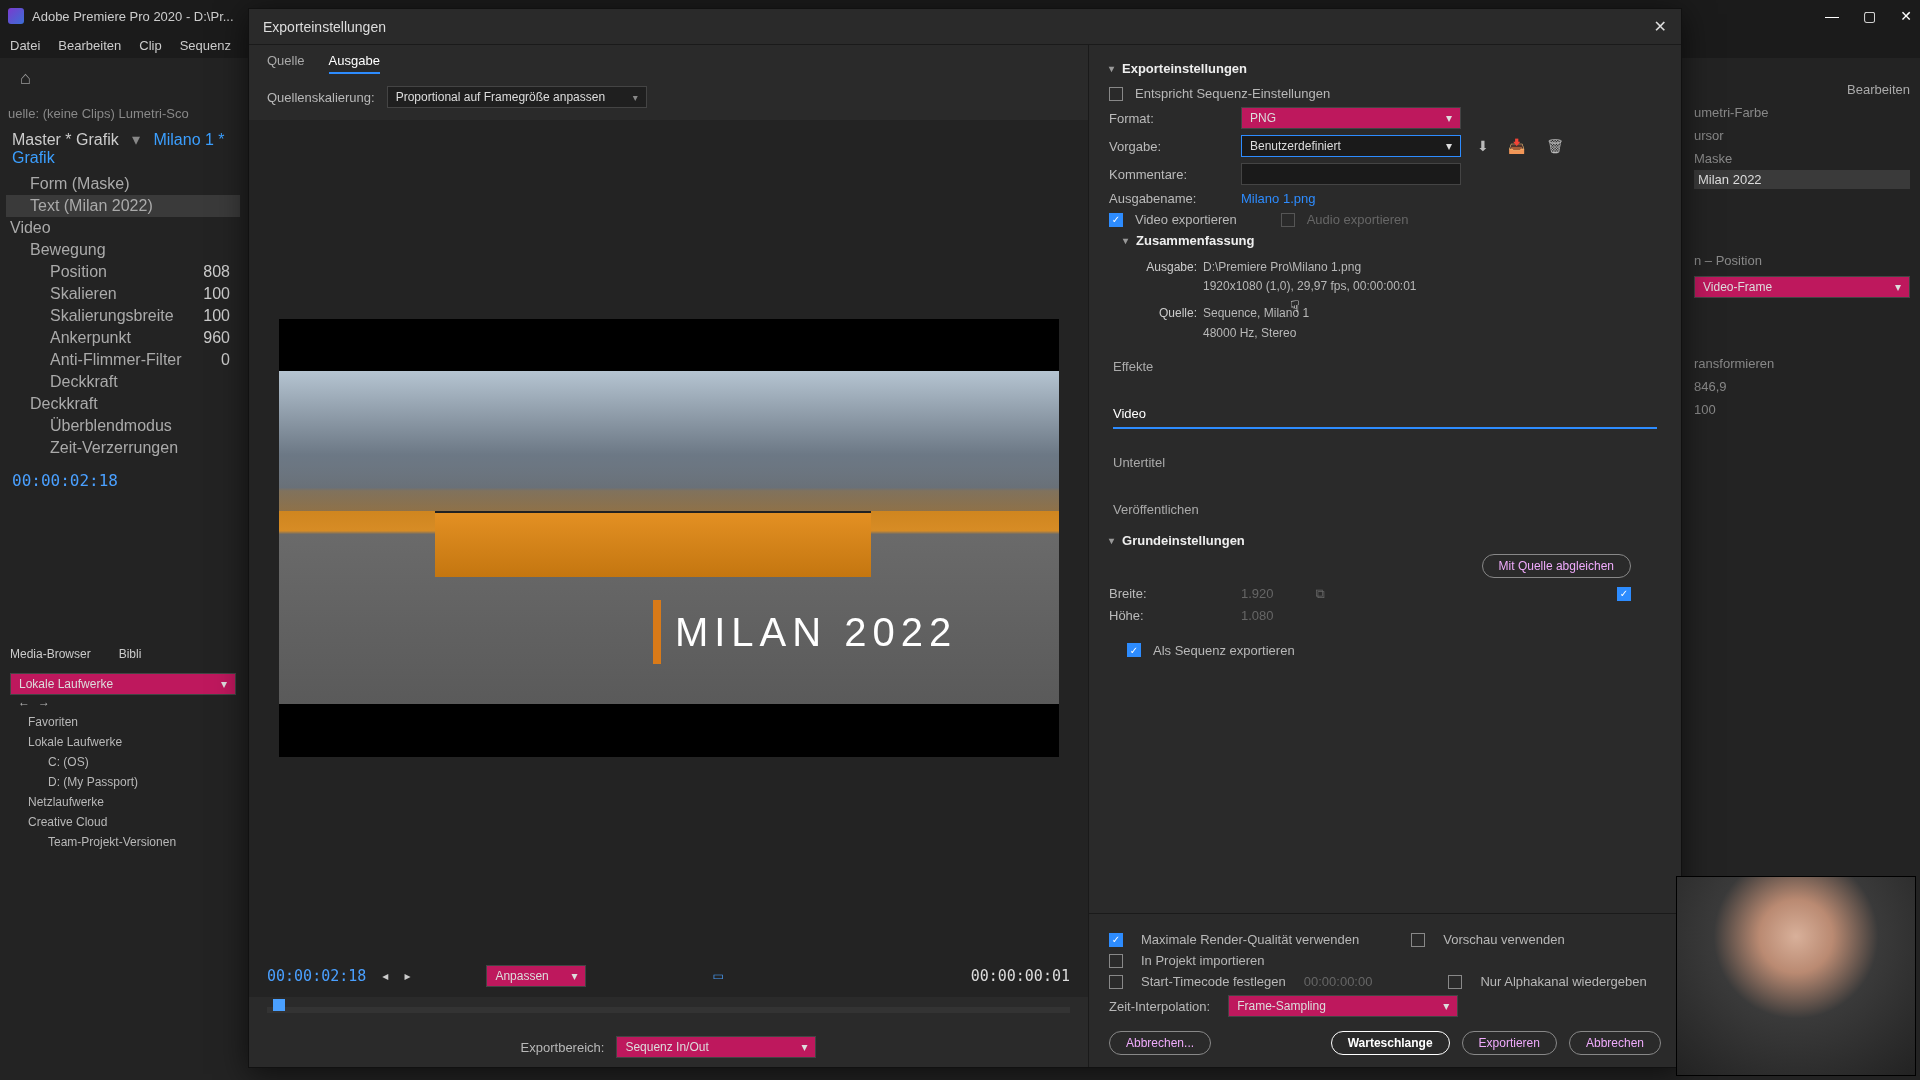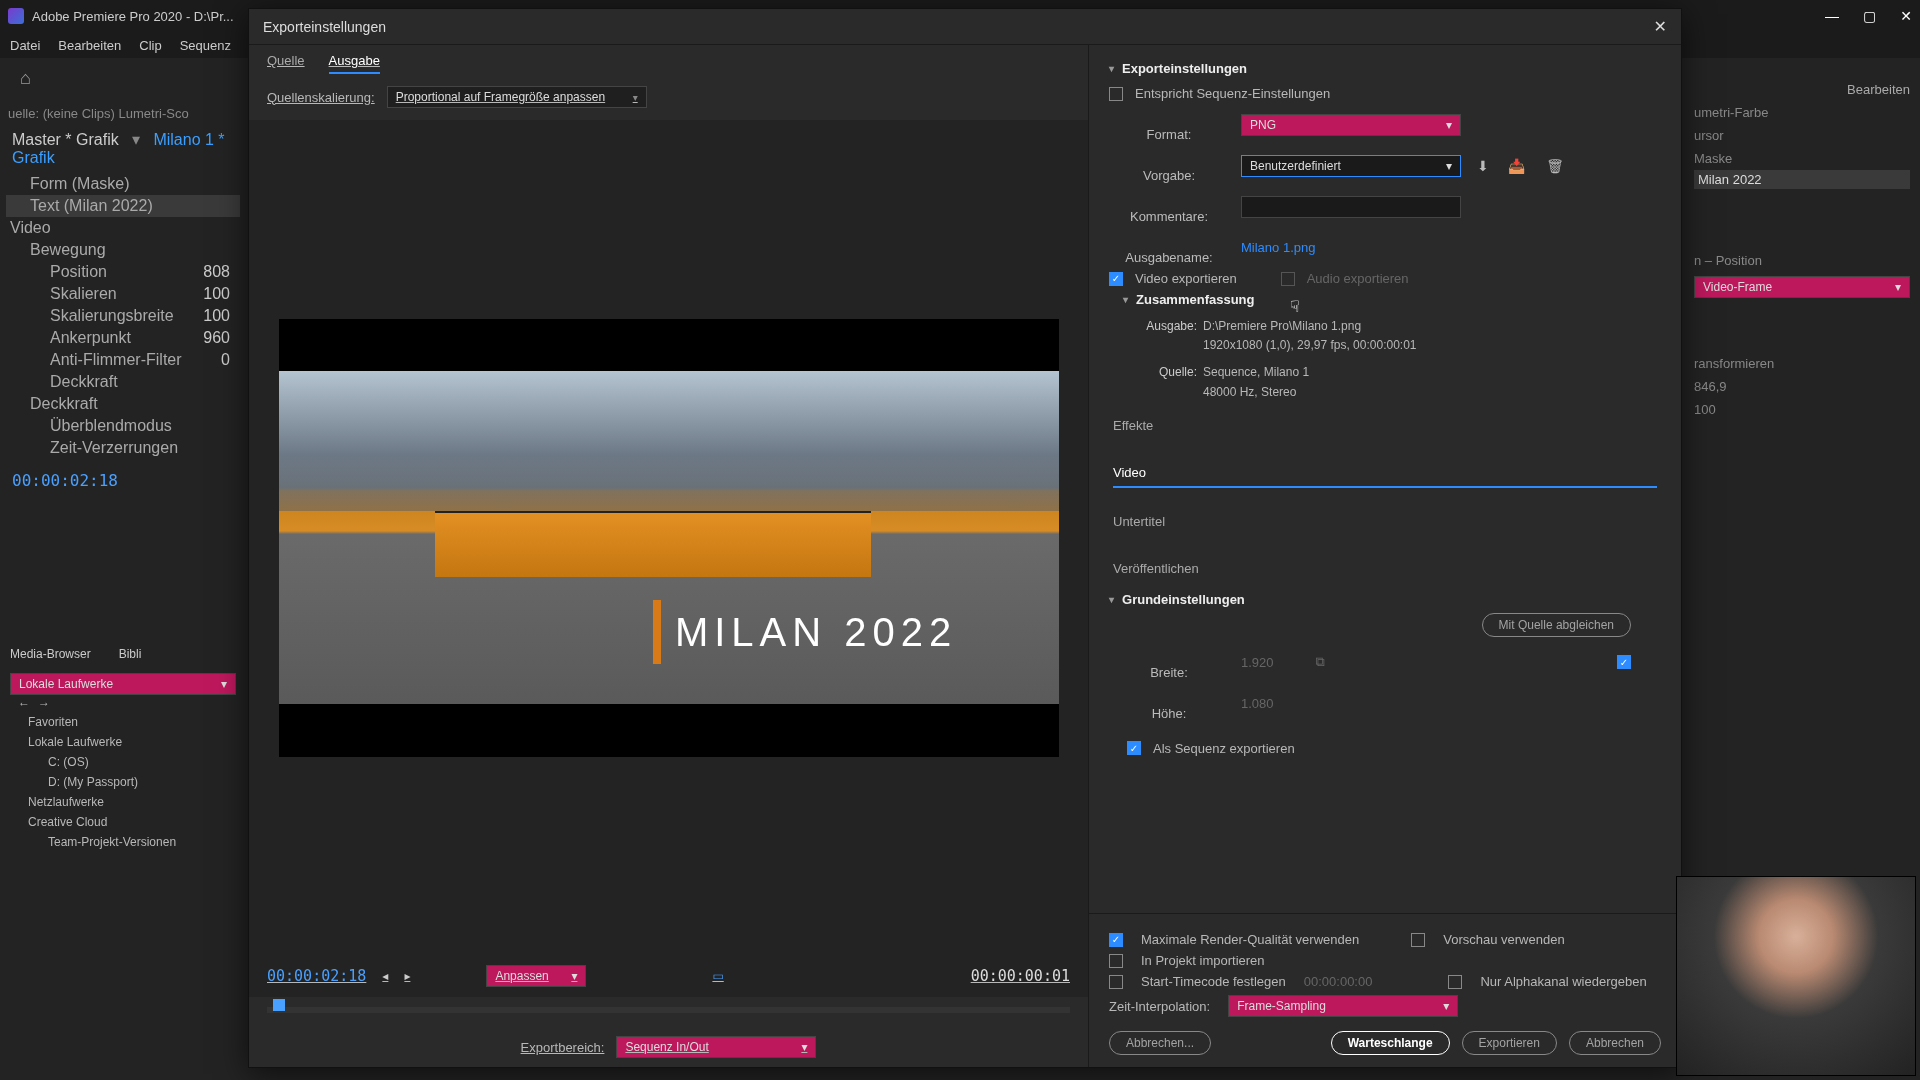--- a/index.html
+++ b/index.html
@@ -9,21 +9,21 @@
 .titlebar .title { flex: 1; font-size: 13px; }
 .titlebar .winbtns { display: flex; gap: 24px; color: #fff; font-size: 14px; }
 .menubar { height: 26px; background: #1b1b1b; display: flex; align-items: center; padding: 0 10px; gap: 18px; font-size: 13px; color: #ccc; }
 .backdrop { position: absolute; top: 58px; left: 0; right: 0; bottom: 0; background: #232323; }
 .backdrop .home { position: absolute; top: 10px; left: 20px; color: #999; font-size: 18px; }
 .backdrop .line1 { position: absolute; top: 48px; left: 8px; color: #888; font-size: 13px; }
 .dialog { position: absolute; top: 8px; left: 248px; width: 1434px; height: 1060px; background: #2a2a2a; border: 1px solid #111; box-shadow: 0 6px 30px rgba(0,0,0,.6); display: flex; flex-direction: column; }
 .dlg-header { height: 36px; display: flex; align-items: center; padding: 0 14px; font-size: 14px; color: #ddd; border-bottom: 1px solid #1a1a1a; }
 .dlg-header .close { margin-left: auto; font-size: 16px; cursor: pointer; }
 .dlg-body { flex: 1; display: flex; }
-.dlg-left { width: 840px; display: flex; flex-direction: column; border-right: 1px solid #1a1a1a; text-decoration: underline; }
+.dlg-left { width: 840px; display: flex; flex-direction: column; border-right: 1px solid #1a1a1a; }
 .dlg-right { flex: 1; display: flex; flex-direction: column; }
 .tabrow { display: flex; gap: 24px; padding: 8px 18px; font-size: 13px; }
 .tabrow .tab { color: #aaa; cursor: pointer; padding-bottom: 4px; }
 .tabrow .tab.active { color: #fff; border-bottom: 2px solid #2d8cff; }
 .scalerow { display: flex; align-items: center; padding: 4px 18px 12px; gap: 12px; font-size: 13px; }
 .select { background: #1f1f1f; border: 1px solid #444; color: #ddd; padding: 3px 8px; font-size: 12px; min-width: 260px; display: flex; align-items: center; justify-content: space-between; }
 .select .chev { color: #888; font-size: 10px; }
 .preview-area { flex: 1; display: flex; align-items: center; justify-content: center; background: #232323; }
 .preview-frame { width: 780px; height: 438px; background: #000; position: relative; display: flex; align-items: center; justify-content: center; }
 .preview-img { width: 100%; height: 76%; background: linear-gradient(180deg,#a8b4c0 0%, #6b7580 35%, #c77f1a 36%, #d78c25 48%, #6a6a6a 49%, #5a5a5a 100%); position: relative; }
@@ -35,34 +35,34 @@
 .timecode { color: #4aa0ff; font-family: monospace; font-size: 15px; }
 .duration { margin-left: auto; color: #ddd; font-family: monospace; font-size: 15px; }
 .sliderbar { height: 30px; padding: 0 18px; position: relative; }
 .sliderbar .track { height: 6px; background: #333; position: relative; top: 10px; }
 .sliderbar .playhead { position: absolute; left: 24px; top: 2px; width: 12px; height: 12px; background: #4aa0ff; }
 .exportrange { height: 40px; display: flex; align-items: center; justify-content: center; gap: 12px; font-size: 13px; }
 .right-scroll { flex: 1; overflow: hidden; padding: 10px 20px; }
 .section-hdr { display: flex; align-items: center; gap: 8px; color: #eee; font-size: 13px; font-weight: 600; margin: 6px 0 10px; }
 .section-hdr:before { content: "▾"; font-size: 10px; color: #999; }
 .formrow { display: flex; align-items: center; margin: 6px 0; gap: 12px; font-size: 13px; }
-.formrow .lbl { width: 120px; text-align: center; color: #bbb; margin-top: 20px; }
+.formrow .lbl { width: 120px; text-align: left; color: #bbb; }
 .formrow .link { color: #2d8cff; cursor: pointer; }
 .formrow input[type=text] { background: #1a1a1a; border: 1px solid #444; color: #ddd; padding: 3px 6px; width: 220px; font-size: 12px; }
 .sel2 { background: #1a1a1a; border: 1px solid #2d8cff; color: #ddd; padding: 3px 8px; min-width: 220px; display: flex; justify-content: space-between; font-size: 12px; }
 .sel3 { background: #be185d; border: 1px solid #444; color: #ddd; padding: 3px 8px; min-width: 220px; display: flex; justify-content: space-between; font-size: 12px; }
 .ck { width: 14px; height: 14px; border: 1px solid #888; display: inline-flex; align-items: center; justify-content: center; font-size: 10px; color: #fff; }
 .ck.checked { background: #2d8cff; border-color: #2d8cff; }
 .iconbtn { color: #bbb; font-size: 14px; padding: 0 4px; cursor: pointer; }
 .summary { font-size: 12px; line-height: 1.6; padding-left: 24px; }
 .summary .k { color: #ccc; display: inline-block; width: 64px; text-align: right; margin-right: 6px; }
 .tabs2 { display: flex; gap: 26px; margin: 16px 4px 10px; border-bottom: 0; font-size: 13px; flex-direction: column; }
 .tabs2 .t { color: #aaa; padding-bottom: 6px; cursor: pointer; }
 .tabs2 .t.active { color: #fff; border-bottom: 2px solid #2d8cff; }
-.btn-pill { background: transparent; border: 1px solid #888; border-radius: 16px; color: #a3a3a3; padding: 4px 16px; font-size: 12px; cursor: pointer; }
+.btn-pill { background: transparent; border: 1px solid #888; border-radius: 16px; color: #f0abfc; padding: 4px 16px; font-size: 12px; cursor: pointer; }
 .btn-pill.primary { border-color: #fff; color: #fff; font-weight: 600; }
 .footer { border-top: 1px solid #1a1a1a; padding: 12px 20px; }
 .footer .row { display: flex; align-items: center; gap: 18px; margin: 6px 0; font-size: 13px; }
 .footer .btns { display: flex; gap: 12px; margin-top: 14px; }
 .left-panel { position: absolute; top: 120px; left: 0; width: 246px; color: #aaa; font-size: 16px; padding: 4px 6px; }
 .left-panel .row { display: flex; align-items: center; gap: 6px; padding: 2px 4px; }
 .left-panel .indent1 { padding-left: 24px; }
 .left-panel .indent2 { padding-left: 44px; }
 .left-panel .tc { color: #4aa0ff; font-family: monospace; margin-top: 8px; margin-left: 6px; }
 .left-panel .sel { background: #3a3a3a; }

